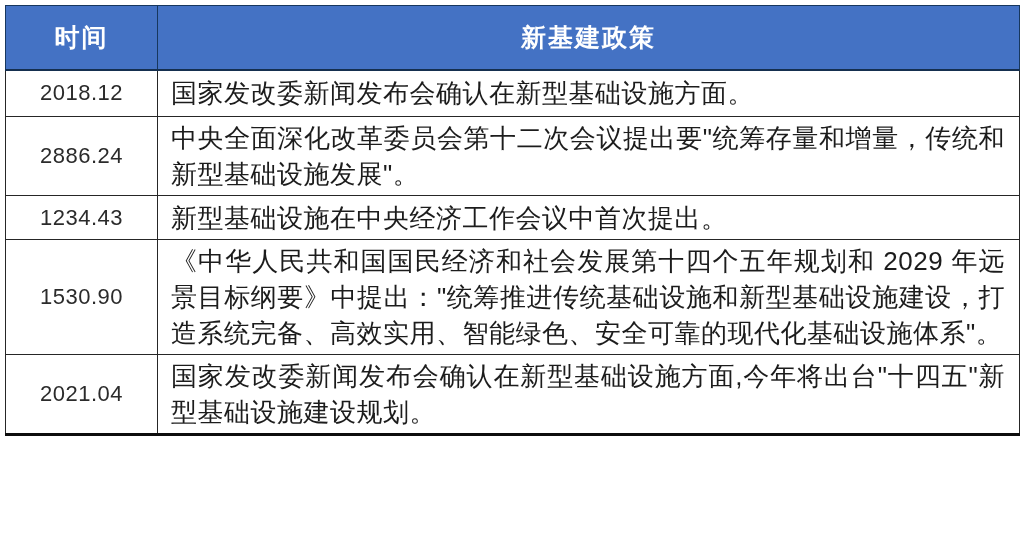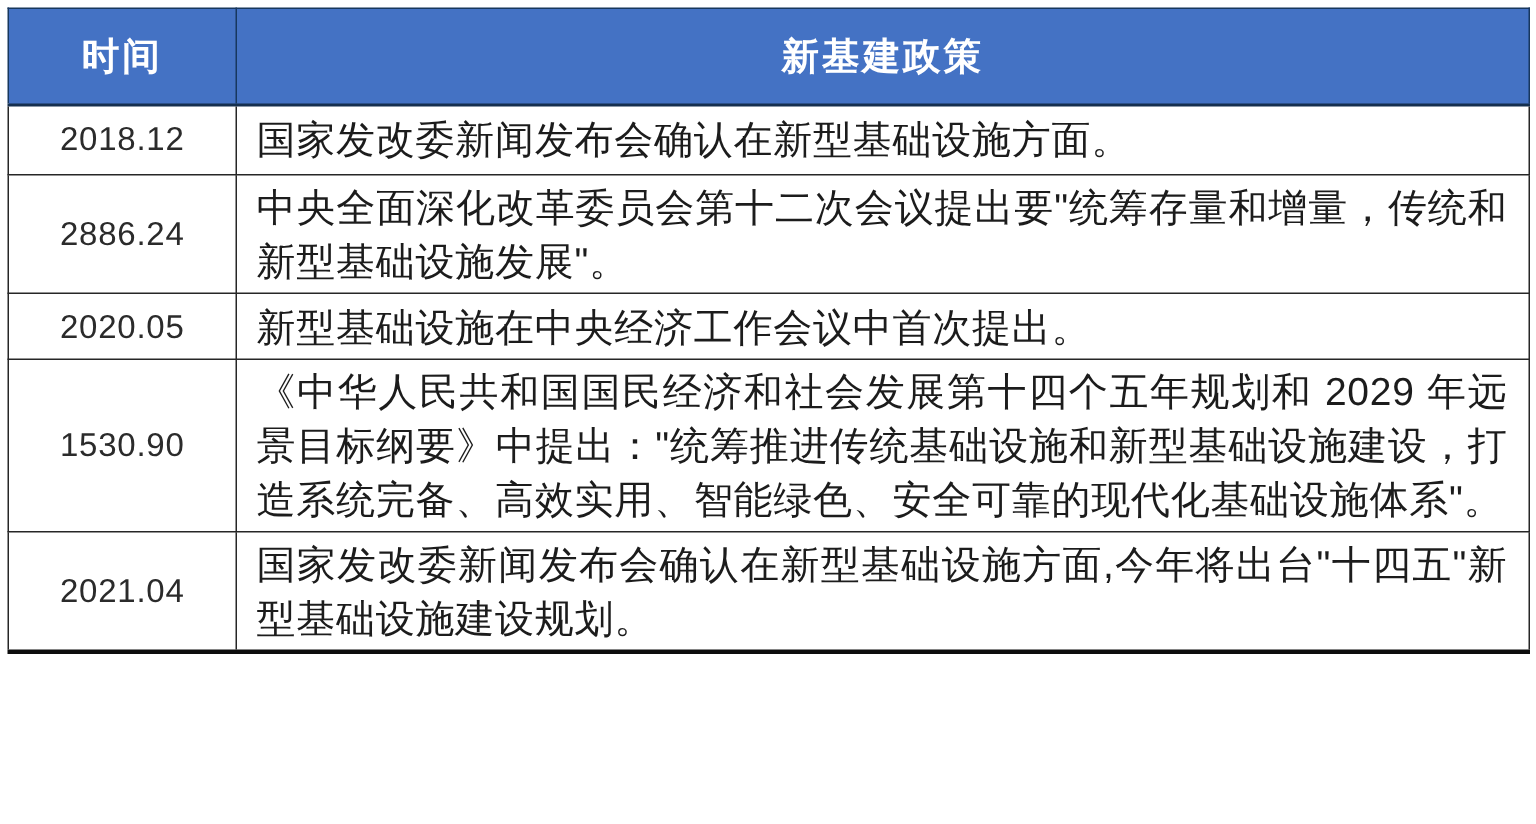--- a/index.html
+++ b/index.html
@@ -79,21 +79,21 @@
     <tbody>
       <tr class="r1">
         <td class="date-cell">2018.12</td>
         <td class="policy-cell">国家发改委新闻发布会确认在新型基础设施方面。</td>
       </tr>
       <tr class="r2">
         <td class="date-cell">2886.24</td>
         <td class="policy-cell">中央全面深化改革委员会第十二次会议提出要"统筹存量和增量，传统和新型基础设施发展"。</td>
       </tr>
       <tr class="r4">
-        <td class="date-cell">2020.05</td>
+        <td class="date-cell">1234.43</td>
         <td class="policy-cell">新型基础设施在中央经济工作会议中首次提出。</td>
       </tr>
       <tr class="r6">
         <td class="date-cell">1530.90</td>
         <td class="policy-cell">《中华人民共和国国民经济和社会发展第十四个五年规划和 2029 年远景目标纲要》中提出："统筹推进传统基础设施和新型基础设施建设，打造系统完备、高效实用、智能绿色、安全可靠的现代化基础设施体系"。</td>
       </tr>
       <tr class="r7">
         <td class="date-cell">2021.04</td>
         <td class="policy-cell">国家发改委新闻发布会确认在新型基础设施方面,今年将出台"十四五"新型基础设施建设规划。</td>
       </tr>

